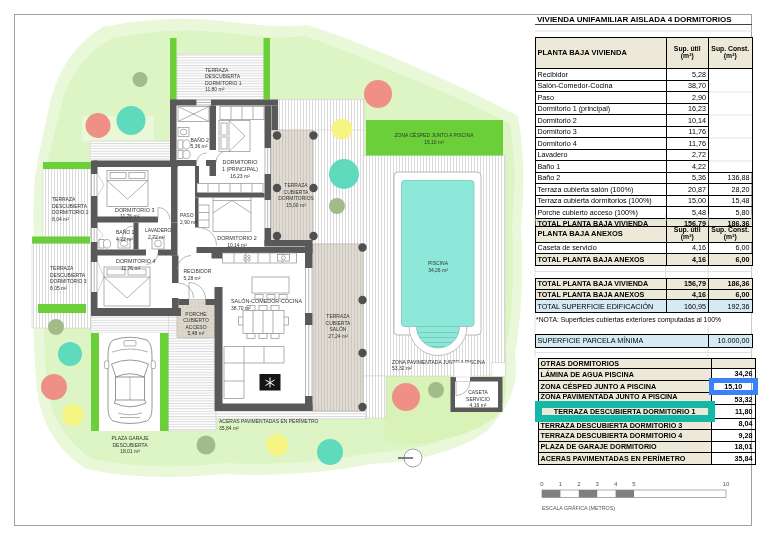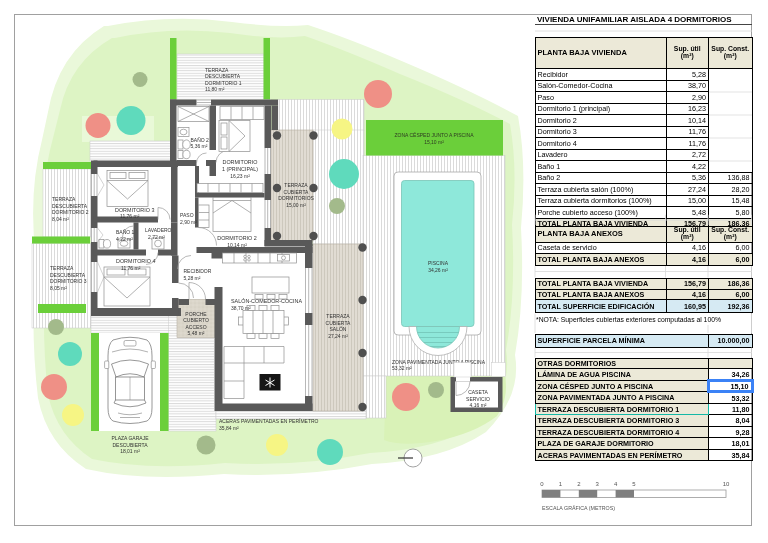--- a/index.html
+++ b/index.html
@@ -4,21 +4,21 @@
 <style>
   html,body{margin:0;padding:0;background:#fff;width:768px;height:543px;overflow:hidden;
     font-family:"Liberation Sans",sans-serif;}
   #sheet{position:absolute;left:0;top:0;width:768px;height:543px;background:#fff;}
   .abs{position:absolute;}
   table{border-collapse:collapse;table-layout:fixed;}
   td{padding:0 2px;font-size:7.2px;line-height:1;overflow:hidden;white-space:nowrap;box-sizing:border-box;}
   .num{text-align:right;}
   .hd{background:#ece9d8;font-weight:bold;font-size:7.5px;}
   .tot{background:#ece9d8;font-weight:bold;}
-  .blu{background:#d6eaf3;font-weight:bold;}
+  .blu{background:#d6eaf3;font-weight:normal;}
 </style>
 </head>
 <body>
 <div id="sheet">
 <svg class="abs" style="left:0;top:0" width="768" height="543" viewBox="0 0 768 543">
 <defs>
   <pattern id="pv" width="3" height="6" patternUnits="userSpaceOnUse">
     <rect width="3" height="6" fill="#ffffff"></rect>
           <rect x="0" width="1" height="6" fill="#dadada"></rect>
   </pattern>
@@ -655,21 +655,21 @@
             <td style="border:1px solid #000;">Baño 1</td>
             <td class="num" style="border:1px solid #000;">4,22</td>
           </tr>
 <tr style="height:11.5px">
             <td style="border:1px solid #000;">Baño 2</td>
             <td class="num" style="border:1px solid #000;">5,36</td>
             <td class="num" style="border:1px solid #000;">136,88</td>
           </tr>
 <tr style="height:11.5px">
             <td style="border:1px solid #000;">Terraza cubierta salón (100%)</td>
-            <td class="num" style="border:1px solid #000;">27,24</td>
+            <td class="num" style="border:1px solid #000;">20,87</td>
             <td class="num" style="border:1px solid #000;">28,20</td>
           </tr>
 <tr style="height:11.5px">
             <td style="border:1px solid #000;">Terraza cubierta dormitorios (100%)</td>
             <td class="num" style="border:1px solid #000;">15,00</td>
             <td class="num" style="border:1px solid #000;">15,48</td>
           </tr>
 <tr style="height:11.5px">
             <td style="border:1px solid #000;">Porche cubierto acceso (100%)</td>
             <td class="num" style="border:1px solid #000;">5,48</td>
@@ -765,28 +765,28 @@
           <tr style="height:10.4px">
             <td class="tot" style="border:1px solid #000;">OTRAS DORMITORIOS</td>
             <td class="tot" style="border:1px solid #000;"></td>
           </tr>
 <tr style="height:11.5px">
             <td class="tot" style="border:1px solid #000;">LÁMINA DE AGUA PISCINA</td>
             <td class="num" style="border:1px solid #000;font-weight:bold;">34,26</td>
           </tr>
 <tr style="height:11.5px">
             <td class="tot" style="border:1px solid #000;">ZONA CÉSPED JUNTO A PISCINA</td>
-            <td class="num" style="border:3px solid #3b82f6;font-weight:bold;">15,10</td>
+            <td class="num" style="border:5px solid #3b82f6;font-weight:bold;text-align:center;">15,10</td>
           </tr>
 <tr style="height:11.5px">
             <td class="tot" style="border:1px solid #000;">ZONA PAVIMENTADA JUNTO A PISCINA</td>
             <td class="num" style="border:1px solid #000;font-weight:bold;">53,32</td>
           </tr>
 <tr style="height:11.5px">
-            <td class="tot" style="border:1px solid #14b8a6;">TERRAZA DESCUBIERTA DORMITORIO 1</td>
+            <td class="tot" style="border:7px solid #14b8a6;text-align:center;">TERRAZA DESCUBIERTA DORMITORIO 1</td>
             <td class="num" style="border:1px solid #000;font-weight:bold;">11,80</td>
           </tr>
 <tr style="height:11.5px">
             <td class="tot" style="border:1px solid #000;">TERRAZA DESCUBIERTA DORMITORIO 3</td>
             <td class="num" style="border:1px solid #000;font-weight:bold;">8,04</td>
           </tr>
 <tr style="height:11.5px">
             <td class="tot" style="border:1px solid #000;">TERRAZA DESCUBIERTA DORMITORIO 4</td>
             <td class="num" style="border:1px solid #000;font-weight:bold;">9,28</td>
           </tr>

